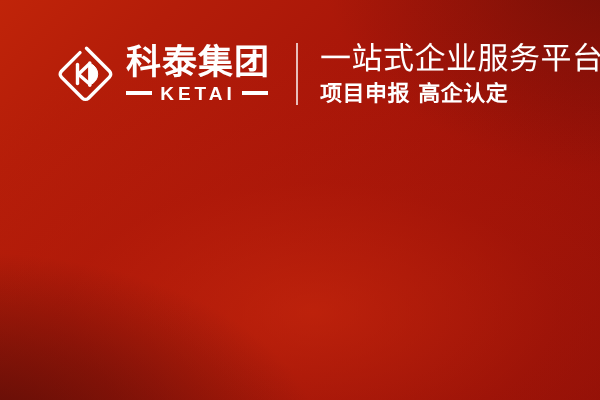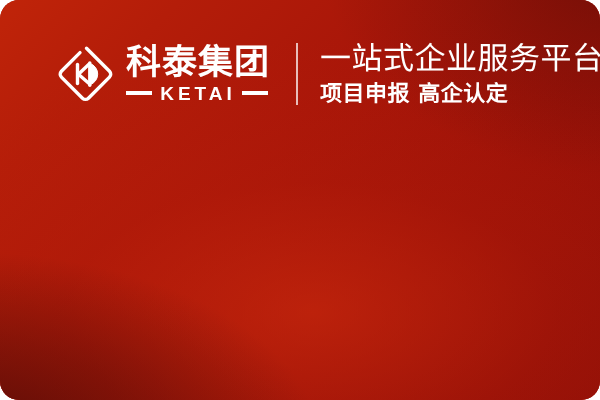--- a/index.html
+++ b/index.html
@@ -14,21 +14,20 @@
     font-family: "DejaVu Sans", "Liberation Sans", sans-serif;
   }
 
   
   .banner {
     position: relative;
     width: 600px;
     height: 400px;
     overflow: hidden;
     background: #A31709;
-    border-radius: 19px;
   }
 
   
   .bg-base {
     position: absolute;
     inset: 0;
     background: linear-gradient(135deg,
                 #C02409 0%,
                 #B41D09 18%,
                 #A81609 42%,

